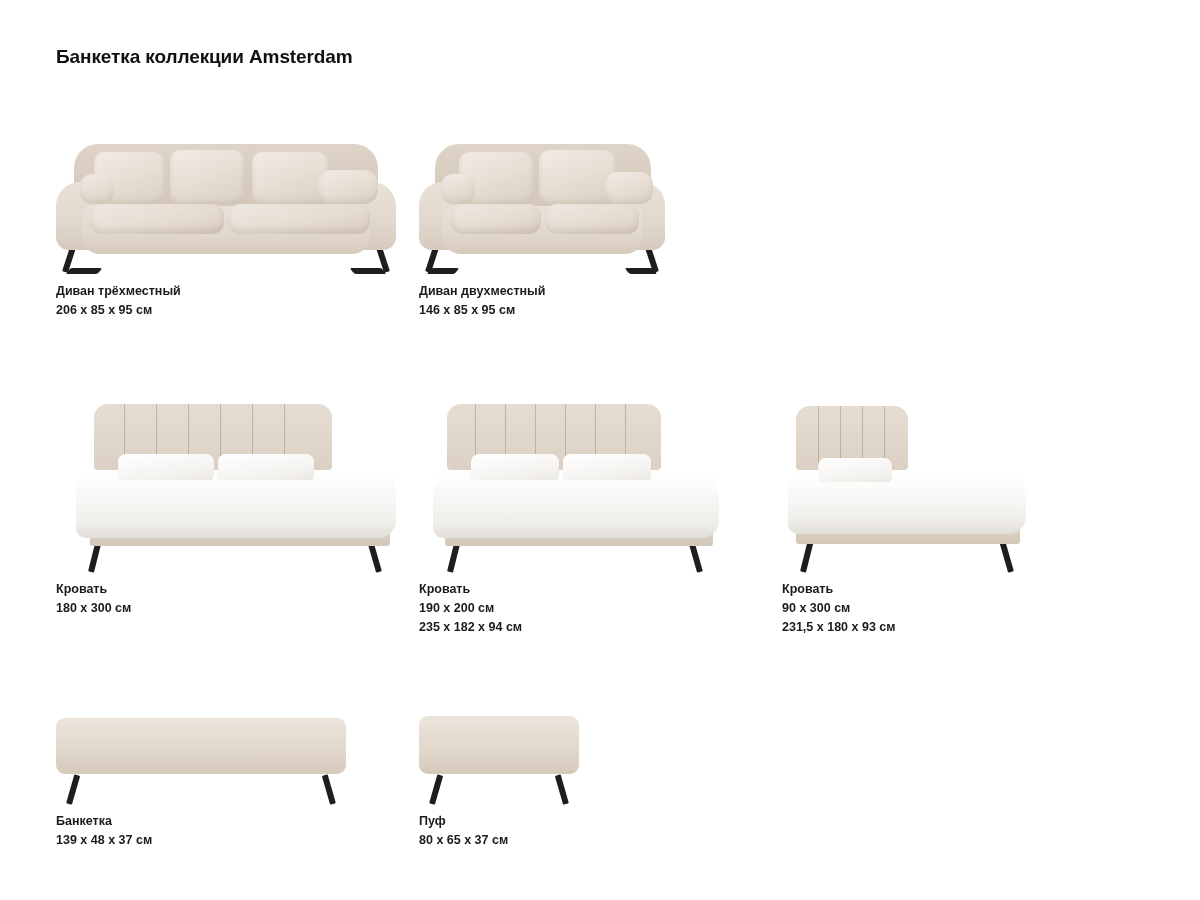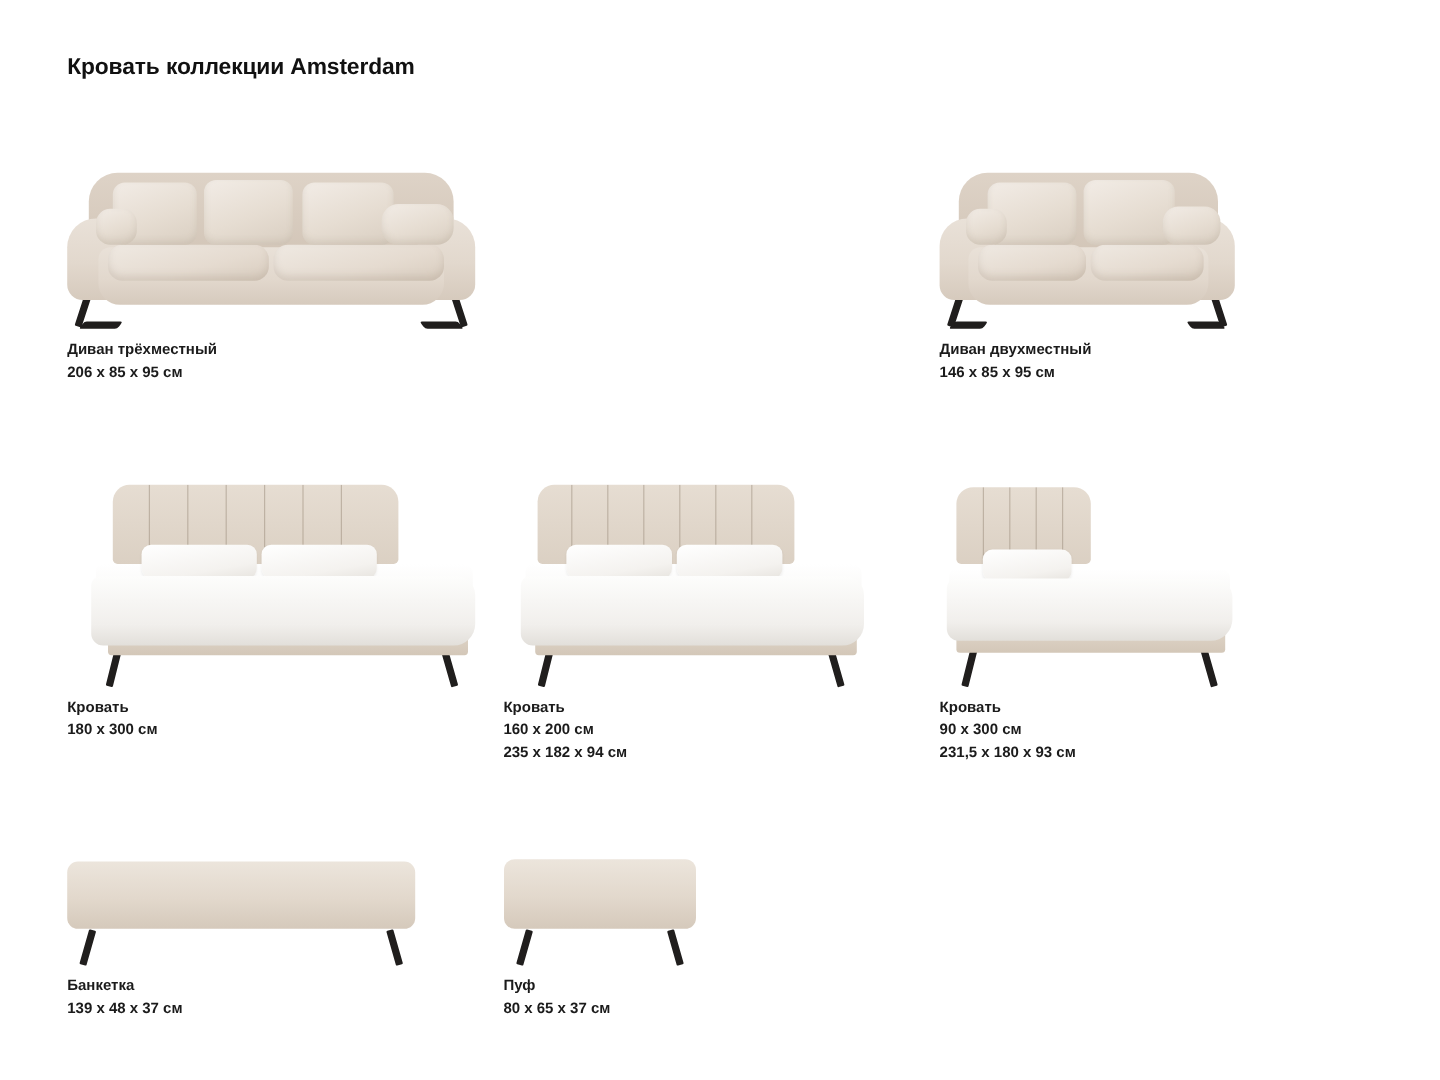--- a/index.html
+++ b/index.html
@@ -30,21 +30,20 @@
     margin: 0 0 0 0;
     line-height: 26px;
   }
 
   .grid {
     margin-top: 44px;
   }
   .row {
     display: flex;
     width: 1090px;
-    justify-content: space-between;
   }
   .cell {
     width: 363px;
     box-sizing: border-box;
     position: relative;
   }
   .figure {
     height: 160px;
     position: relative;
   }
@@ -157,21 +156,21 @@
     position: absolute;
     border-radius: 9px;
     background: linear-gradient(180deg, #ece5dc 0%, #e2d8cc 55%, #d5c9bb 100%);
   }
 </style>
 </head>
 <body>
 
 <div class="page">
 
-  <h1 class="page-title">Кровать коллекции Amsterdam</h1>
+  <h1 class="page-title">Банкетка коллекции Amsterdam</h1>
 
   <div class="grid">
 
     <div class="row">
 
       <div class="cell">
         <div class="figure">
           <div class="sofa" style="left:0; width:340px; height:140px;">
 
             <div class="leg" style="left:12px; bottom:0; width:32px; height:6px; transform:skewX(-38deg); border-radius:2px;"></div>
@@ -272,21 +271,21 @@
             </div>
             <div class="base" style="left:26px; top:140px; width:268px; height:24px;"></div>
             <div class="mattress" style="left:18px; top:88px; width:280px; height:58px; border-radius:6px 8px 14px 10px;"></div>
             <div class="bedpillow" style="left:52px; top:72px; width:88px; height:28px;"></div>
             <div class="bedpillow" style="left:144px; top:72px; width:88px; height:28px;"></div>
             <div class="blanket" style="left:14px; top:98px; width:286px; height:58px; border-radius:8px 16px 18px 10px;"></div>
           </div>
         </div>
         <div class="caption">
           <div class="cap-title">Кровать</div>
-          <div class="cap-line">160 x 200 см</div>
+          <div class="cap-line">190 x 200 см</div>
           <div class="cap-line">235 x 182 x 94 см</div>
         </div>
       </div>
 
       <div class="cell">
         <div class="figure tall">
           <div class="bed" style="left:0; width:250px; height:190px;">
             <div class="leg" style="left:18px; bottom:0; width:6px; height:34px; transform:rotate(14deg); transform-origin:bottom;"></div>
             <div class="leg" style="right:18px; bottom:0; width:6px; height:34px; transform:rotate(-16deg); transform-origin:bottom;"></div>
             <div class="headboard" style="left:14px; top:24px; width:112px; height:64px;">

